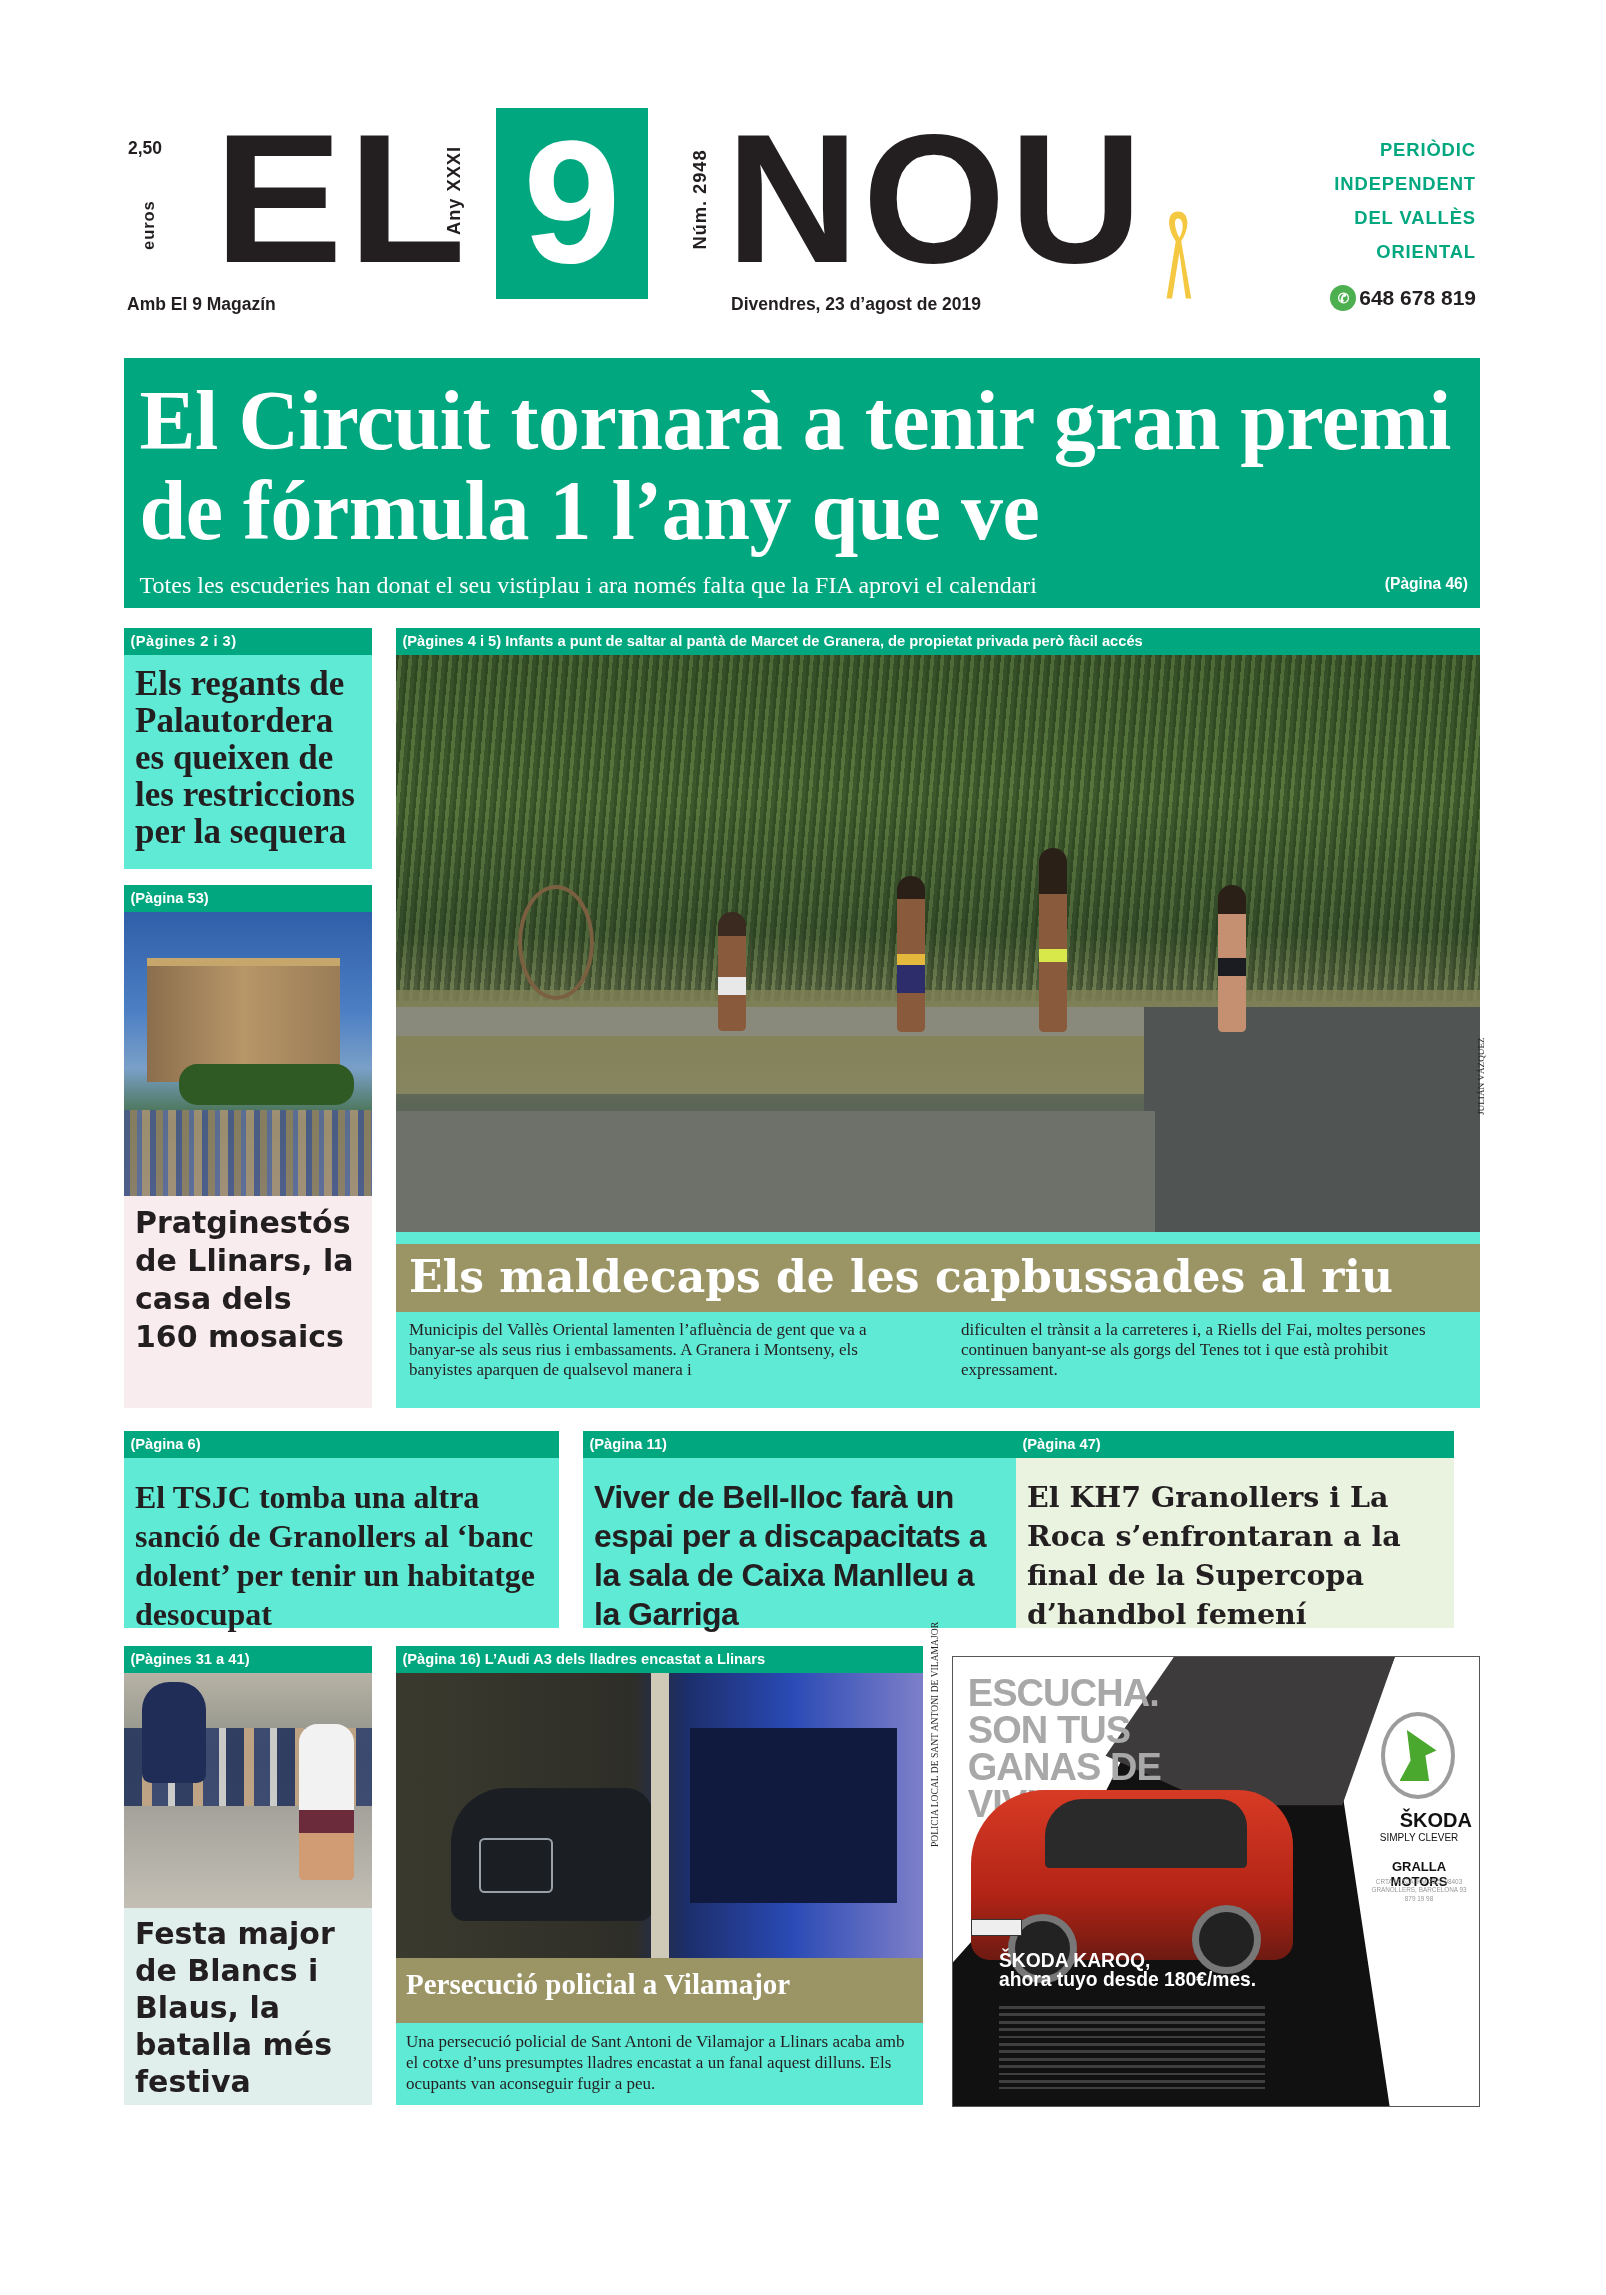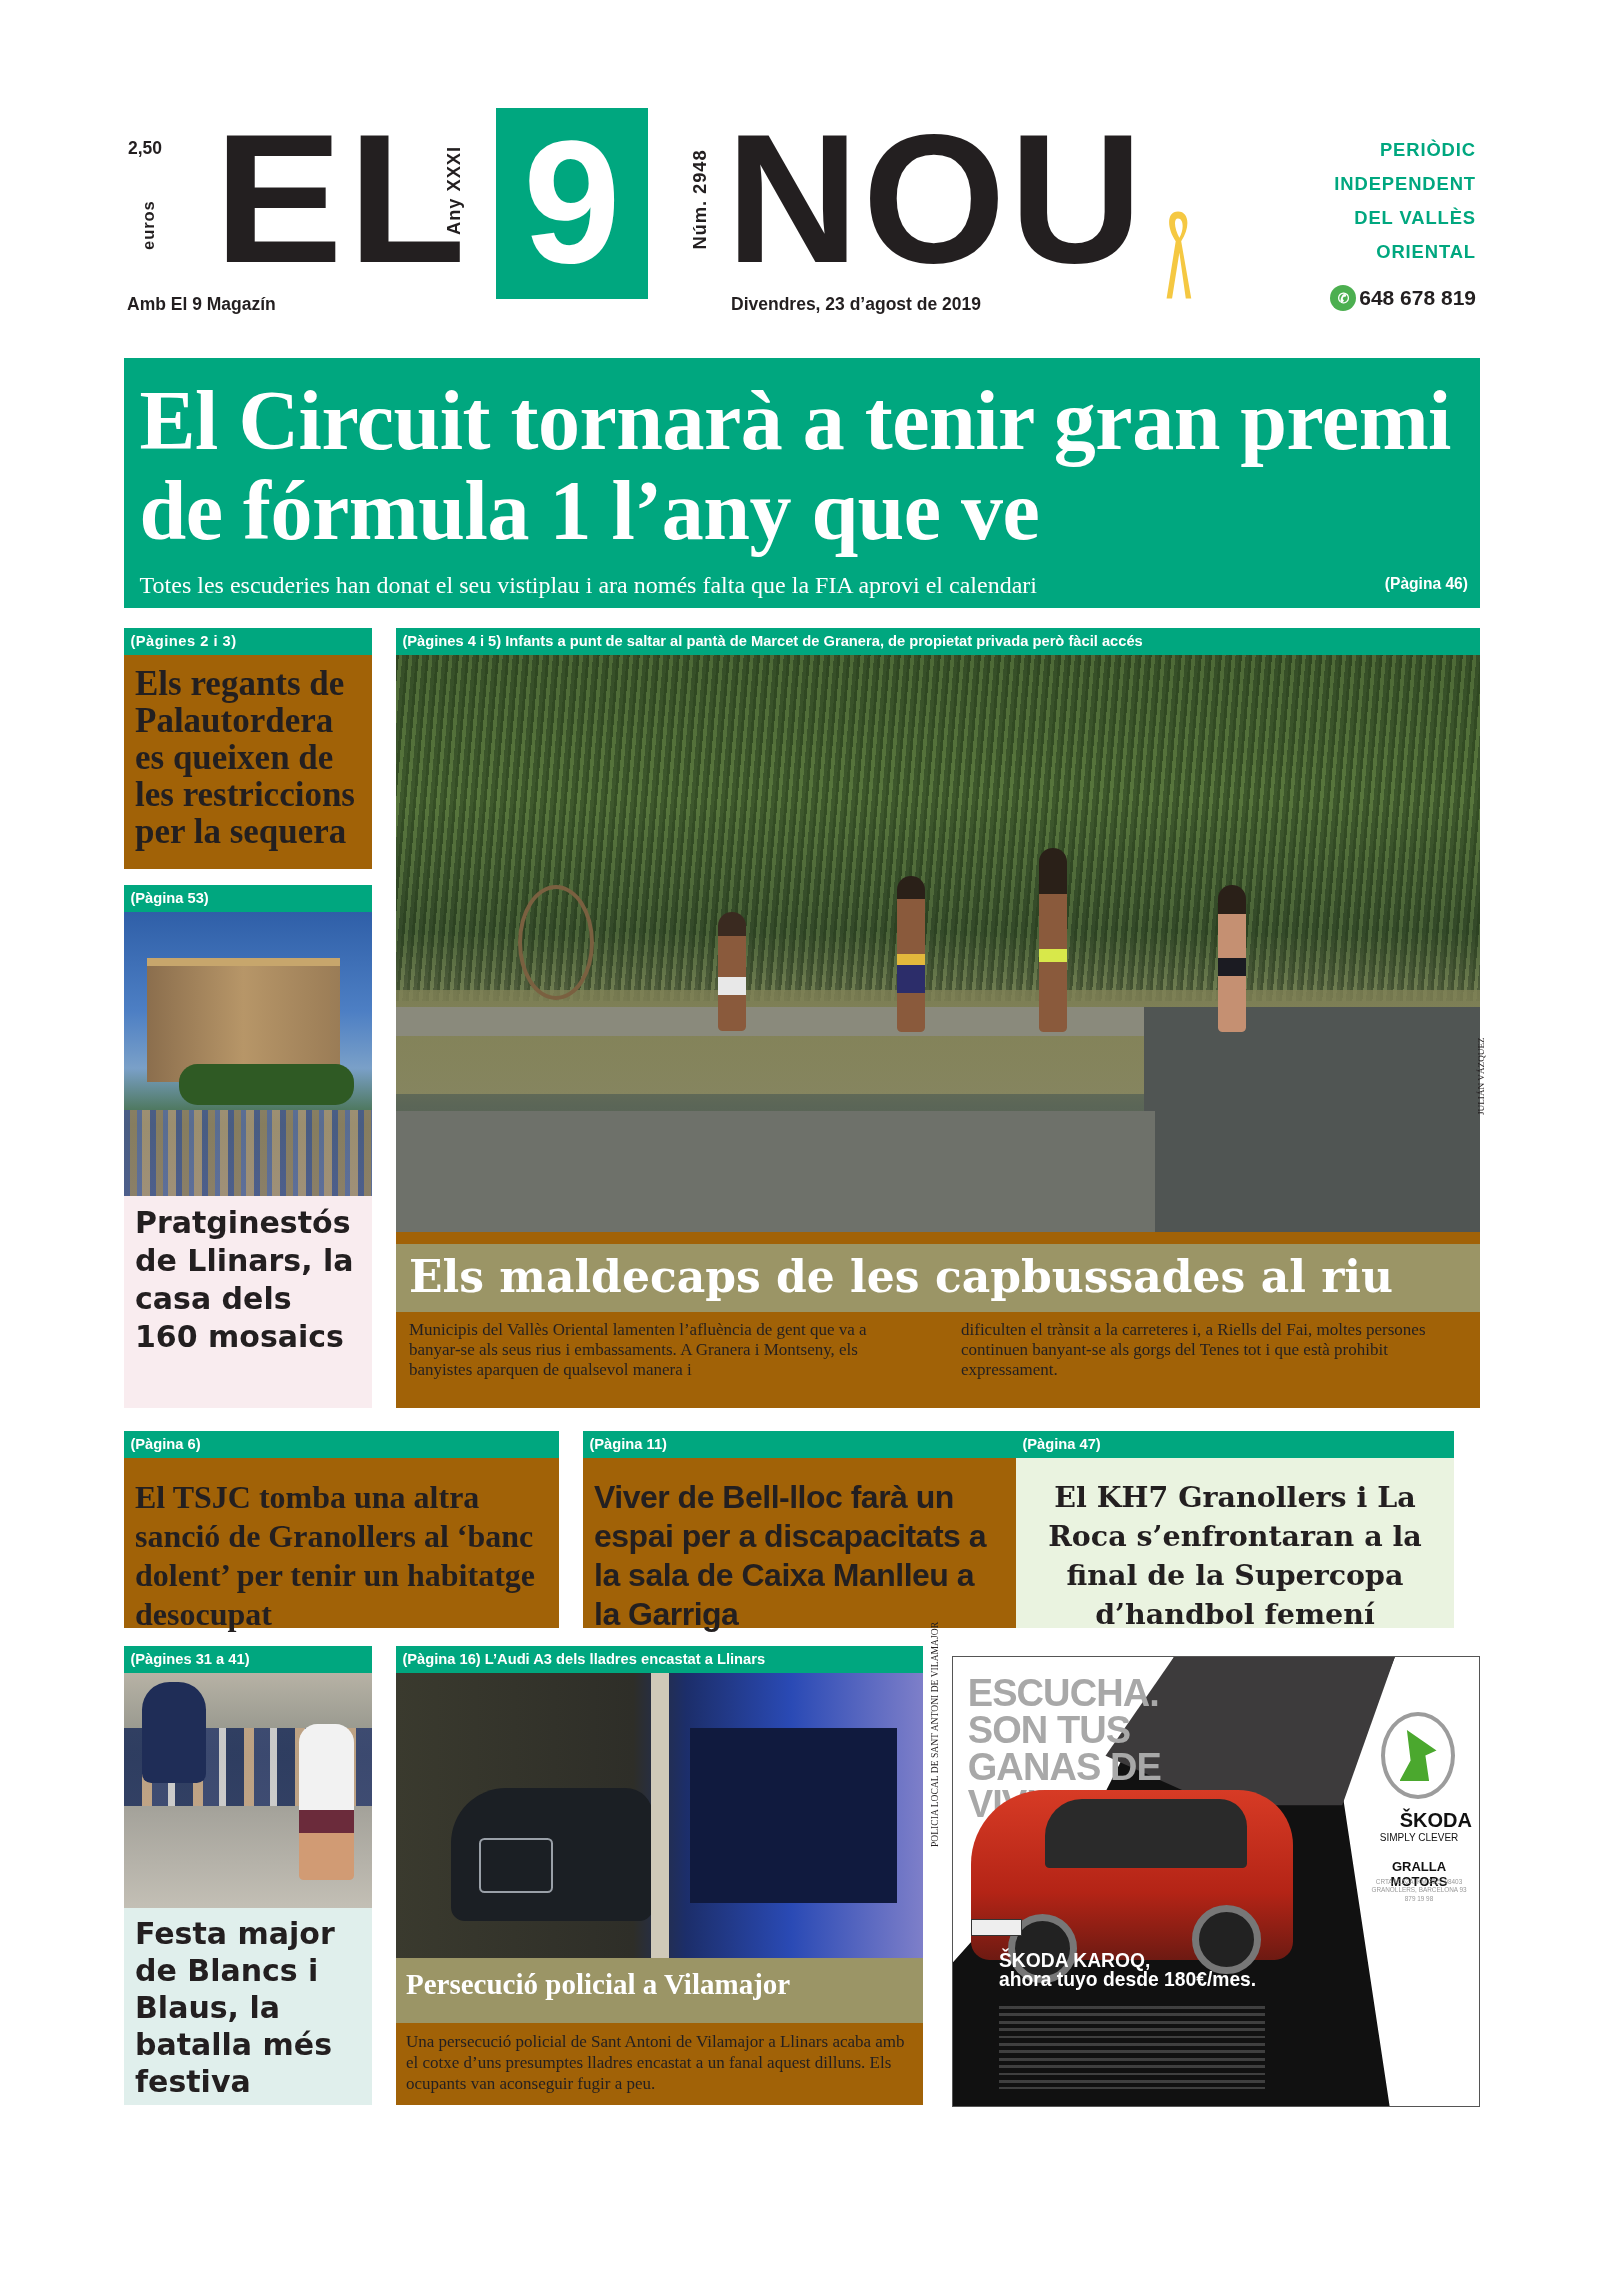--- a/index.html
+++ b/index.html
@@ -36,21 +36,21 @@
   .lead-title { position: absolute; left: 15.6px; top: 18.4px; width: 1332px; font-family: "Liberation Serif", serif;
                 font-size: 84px; line-height: 90px; font-weight: bold; letter-spacing: -0.5px; }
   .lead-sub { position: absolute; left: 15.6px; top: 214px; font-family: "Liberation Serif", serif; font-size: 24px; }
   .lead-page { position: absolute; right: 12px; top: 217px; font-size: 15.6px; font-weight: bold; }
 
   
   .label { background: #00a77f; color: #fff; font-weight: bold; font-size: 14.7px; padding: 4.6px 6.4px; height: 27px; white-space: nowrap; overflow: hidden; }
   .label.narrow { letter-spacing: 0.5px; }
 
   
-  .beige { background: #a16207; }
+  .beige { background: #5eead4; }
   .pink { background: #f9ecef; }
   .mint { background: #eaf3e0; }
   .aqua { background: #e0efec; }
   .khaki { background: #9b9566; color: #fff; }
 
   
   .box1 { left: 124px; top: 628px; width: 248px; height: 241px; }
   .box1 .head { font-family: "Liberation Serif", serif; font-weight: bold; font-size: 35px; line-height: 37px; padding: 10px 11px; }
 
   
@@ -85,21 +85,21 @@
   .box2 .head { font-family: "DejaVu Sans", sans-serif; font-weight: bold; font-size: 30px; line-height: 38px; padding: 8.3px 11px; }
 
   
   .row3 { top: 1431px; height: 197px; }
   .r3a { left: 124px; width: 435px; }
   .r3b { left: 583px; width: 435px; }
   .r3c { left: 1016px; width: 438px; }
   .r3 .head { padding: 20px 11px; }
   .r3a .head { font-family: "Liberation Serif", serif; font-weight: bold; font-size: 32px; line-height: 39px; }
   .r3b .head { font-family: "Liberation Sans", sans-serif; font-weight: bold; font-size: 32px; line-height: 39px; letter-spacing: -0.5px; }
-  .r3c .head { font-family: "DejaVu Serif", serif; font-weight: bold; font-size: 28.5px; line-height: 39px; text-align: center; }
+  .r3c .head { font-family: "DejaVu Serif", serif; font-weight: bold; font-size: 28.5px; line-height: 39px; }
 
   
   .box4 { left: 124px; top: 1646px; width: 248px; height: 459px; }
   .photo-festa { width: 248px; height: 235px; position: relative; overflow: hidden;
                  background: linear-gradient(180deg, #b7b2a5 0%, #8c8f86 35%, #a6a49c 60%, #c3bfb5 100%); }
   .festa-crowd { position: absolute; left: 0; top: 55px; width: 100%; height: 78px;
                  background: repeating-linear-gradient(90deg, #1e2f5a 0 18.4px, #c4a482 18.4px 27.6px, #2d3d6b 27.6px 44px, #d3d3d3 44px 51px); opacity: .85; }
   .festa-jumper { position: absolute; left: 18.4px; top: 9.2px; width: 64px; height: 101px; background: #1f2d57; border-radius: 27.6px 27.6px 9.2px 9.2px; }
   .festa-girl { position: absolute; left: 175px; top: 51px; width: 55px; height: 156px; background: linear-gradient(180deg,#f2f2f2 0 55%,#6b2b3b 55% 70%, #d19b74 70%); border-radius: 18.4px 18.4px 4.6px 4.6px; }
   .box4 .head { font-family: "DejaVu Sans", sans-serif; font-weight: bold; font-size: 30px; line-height: 37px; padding: 7.4px 11px; }

